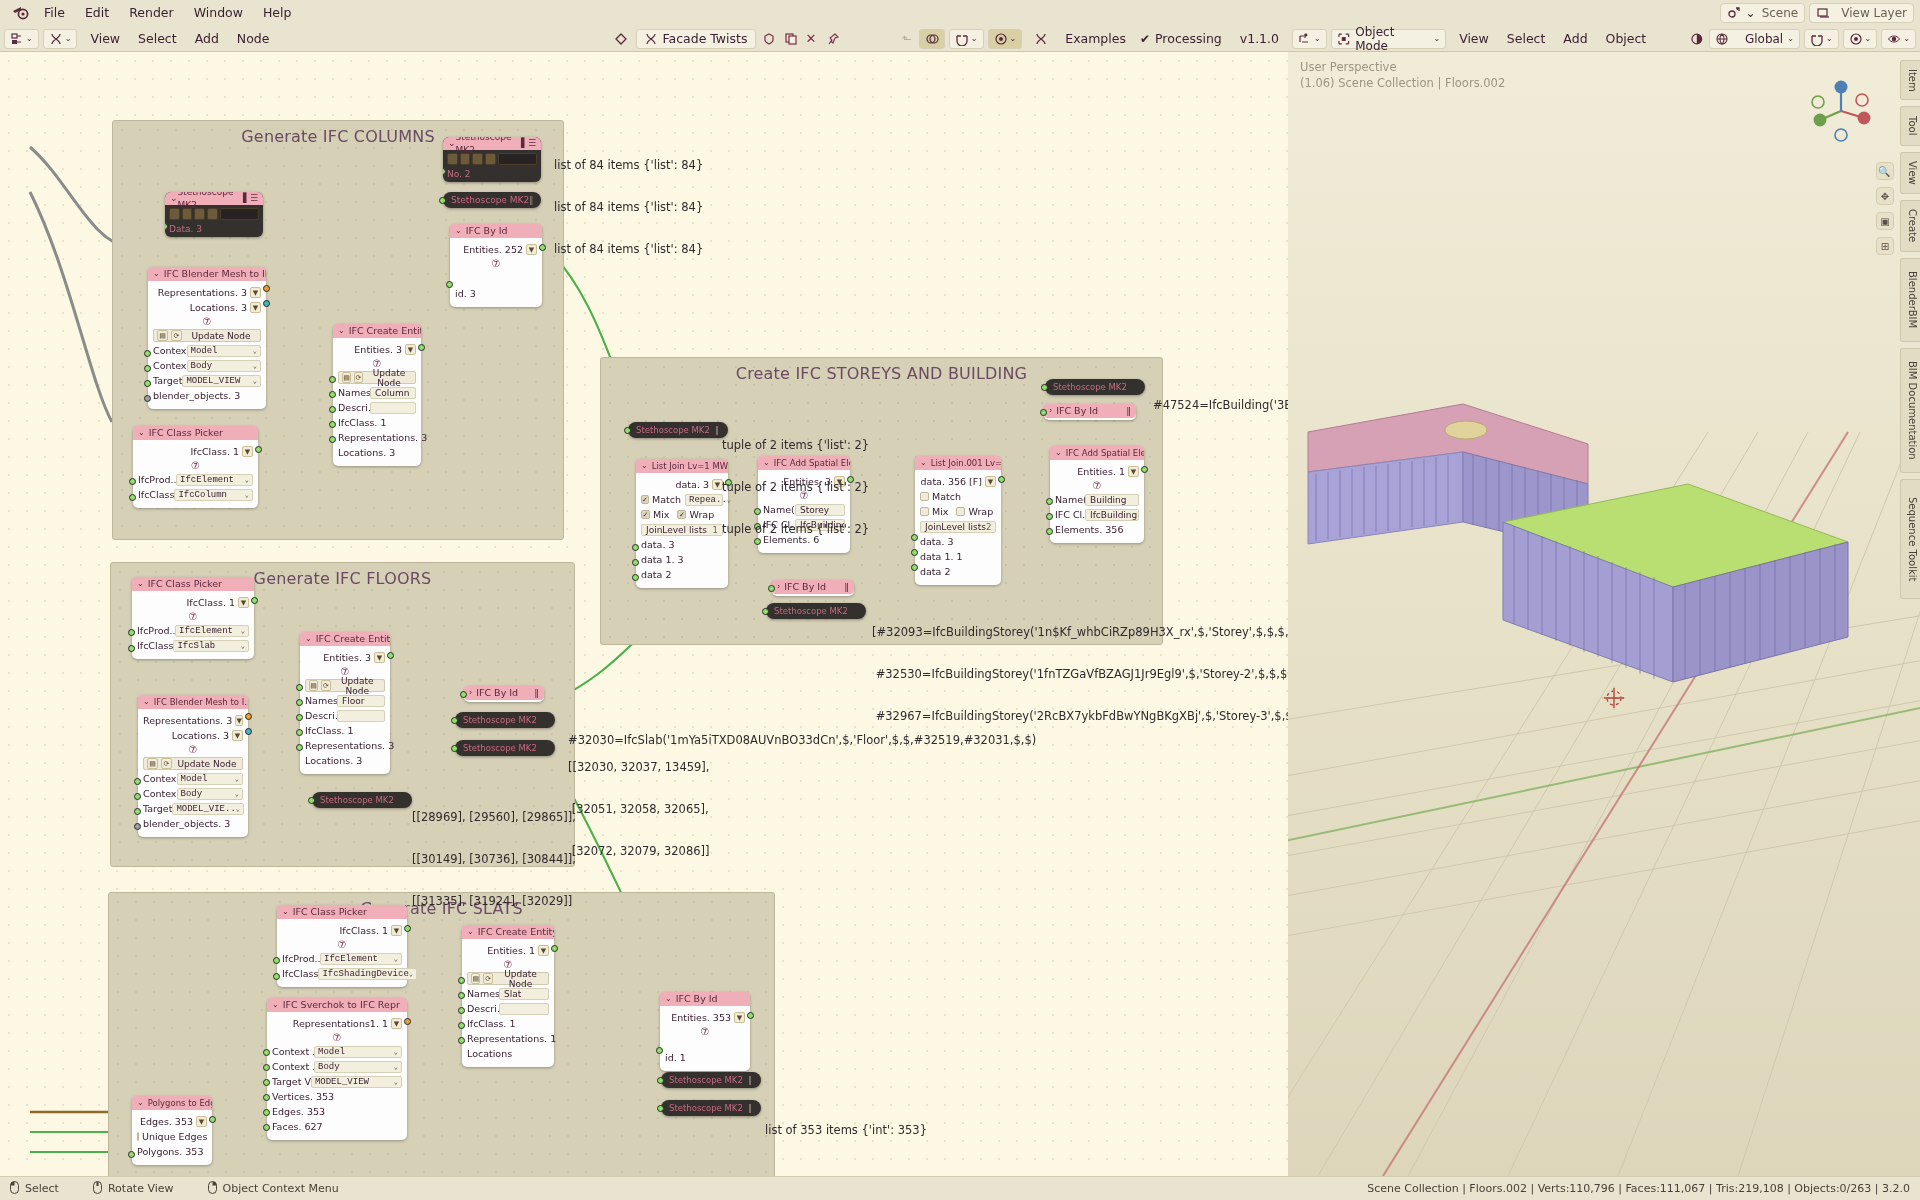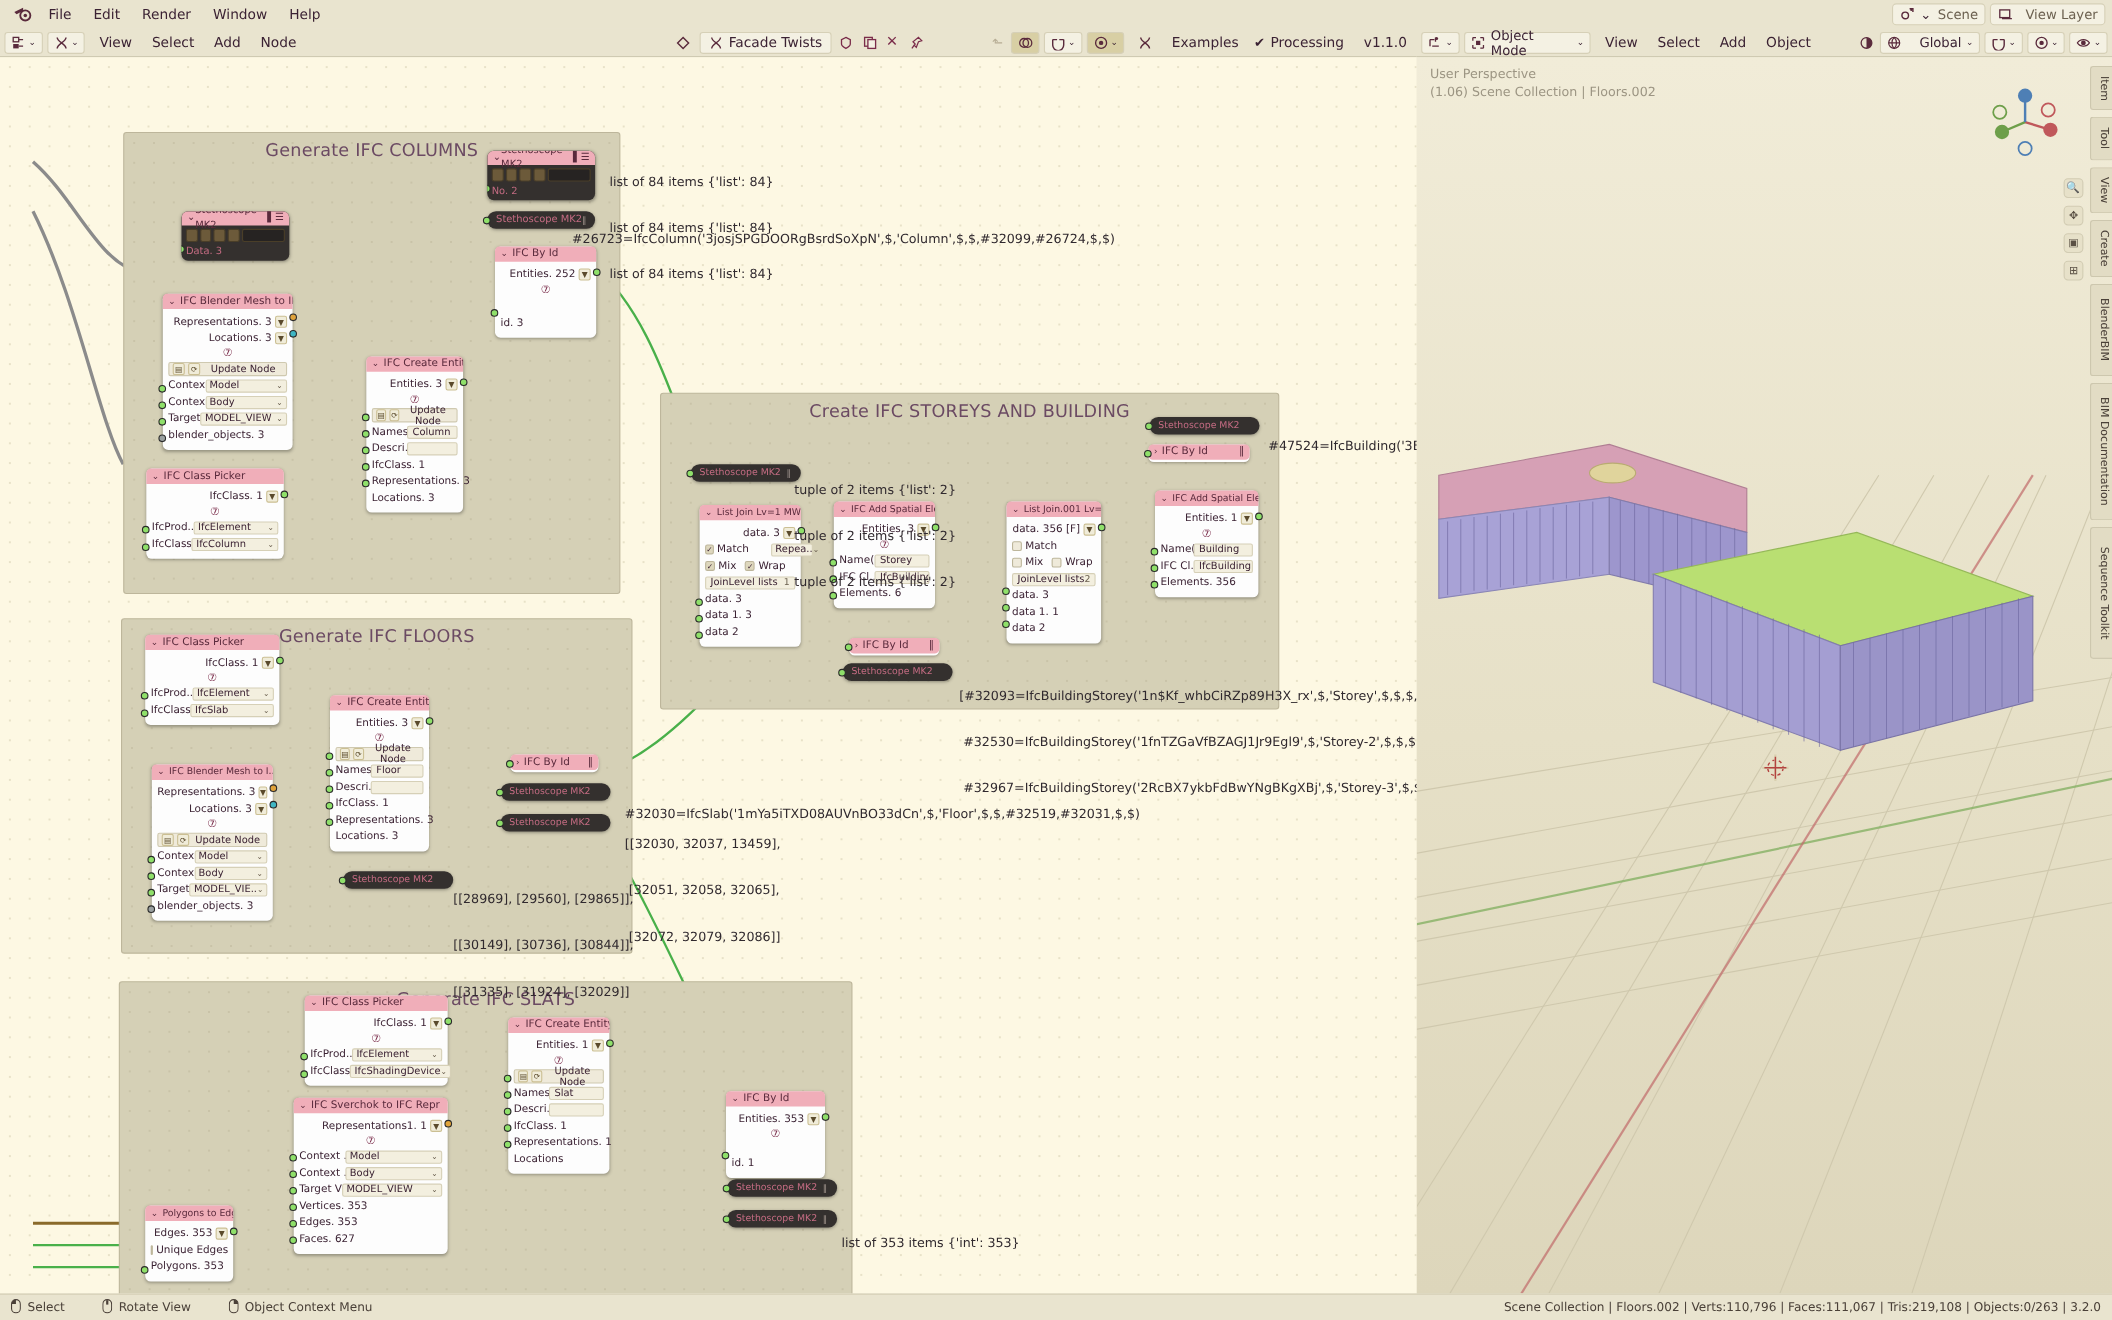--- a/index.html
+++ b/index.html
@@ -96,21 +96,21 @@
   .row { display:flex; align-items:center; height:13px; margin:2px 0; font-size:9.5px; white-space:nowrap; }
   .row.right { justify-content:flex-end; }
   .lbl { color:#3b2233; }
   .field {
     background:#f3efdf; border:1px solid #d6d0b7; border-radius:2px; height:12px; line-height:12px;
     padding:0 4px; font-size:9px; color:#3b2233; flex:1 1 auto; min-width:0; overflow:hidden;
     display:flex; align-items:center;
   }
   .field .cv { margin-left:auto; color:#6c6150; font-size:8.5px; }
   .drop { background:#f3efdf; border:1px solid #d6d0b7; border-radius:2px; height:12px;
-    line-height:12px; padding:0 3px; font-size:9px; display:flex; align-items:center; width:100%; }
+    line-height:12px; padding:0 3px; font-size:9px; display:flex; align-items:center; width:100%;font-family:Liberation Mono, monospace; }
   .drop .arr { margin-left:auto; font-size:7px; color:#6c6150; }
   .sq { width:11px; height:11px; background:#f0ecd9; border:1px solid #cbbf93; border-radius:2px;
     display:inline-flex; align-items:center; justify-content:center; font-size:7px; color:#5a4a2c; }
   .btn-update {
     background:#efeada; border:1px solid #cfc9b0; border-radius:2px; height:13px;
     display:flex; align-items:center; padding:0 3px; font-size:9px; margin:2px 0; gap:3px;
   }
   .btn-update .ul { flex:1 1 auto; text-align:center; }
   .qmark { text-align:center; font-size:10px; color:#7a2c4a; margin:1px 0; }
   .chk { width:9px; height:9px; border:1px solid #bdb69b; background:#efeada; border-radius:2px;
@@ -649,21 +649,21 @@
 
       </div>
       <div class="body">
         <div class="row right">
           <span class="lbl">data. 3</span>
           <span class="sq" style="margin-left:3px;">▼</span>
         </div>
         <div class="row">
           <span class="chk on">✓</span>
           <span class="lbl">Match</span>
-          <span class="drop" style="margin-left:20px;width:38px;">
+          <span class="drop" style="margin-left:4px;width:38px;">
               <span>Repea..</span>
               <span class="arr">⌄</span>
             </span>
         </div>
         <div class="row">
           <span class="chk on">✓</span>
           <span class="lbl">Mix</span>
           <span class="chk on" style="margin-left:8px;">✓</span>
           <span class="lbl">Wrap</span>
         </div>
@@ -1156,23 +1156,20 @@
     <div class="node-dark" style="left:661px;top:1048px;width:100px;">
       <span style="font-size:8.5px;">Stethoscope MK2</span>
       <span class="pz">‖</span>
       <span class="socket s-green" style="left:-4px;top:5px;"></span>
     </div>
 
     <div class="anno" style="left:554px;top:78px;">
       <div>list of 84 items {'list': 84}</div>
       <div>list of 84 items {'list': 84}</div>
       <div>list of 84 items {'list': 84}</div>
-    </div>
-    <div class="anno" style="left:520px;top:130px;">
-      <div>#26723=IfcColumn('3josjSPGDOORgBsrdSoXpN',$,'Column',$,$,#32099,#26724,$,$)</div>
     </div>
     <div class="anno" style="left:722px;top:358px;">
       <div>tuple of 2 items {'list': 2}</div>
       <div>tuple of 2 items {'list': 2}</div>
       <div>tuple of 2 items {'list': 2}</div>
     </div>
     <div class="anno" style="left:1153px;top:318px;">
       <div>#47524=IfcBuilding('3E5N(</div>
     </div>
     <div class="anno" style="left:872px;top:545px;">

